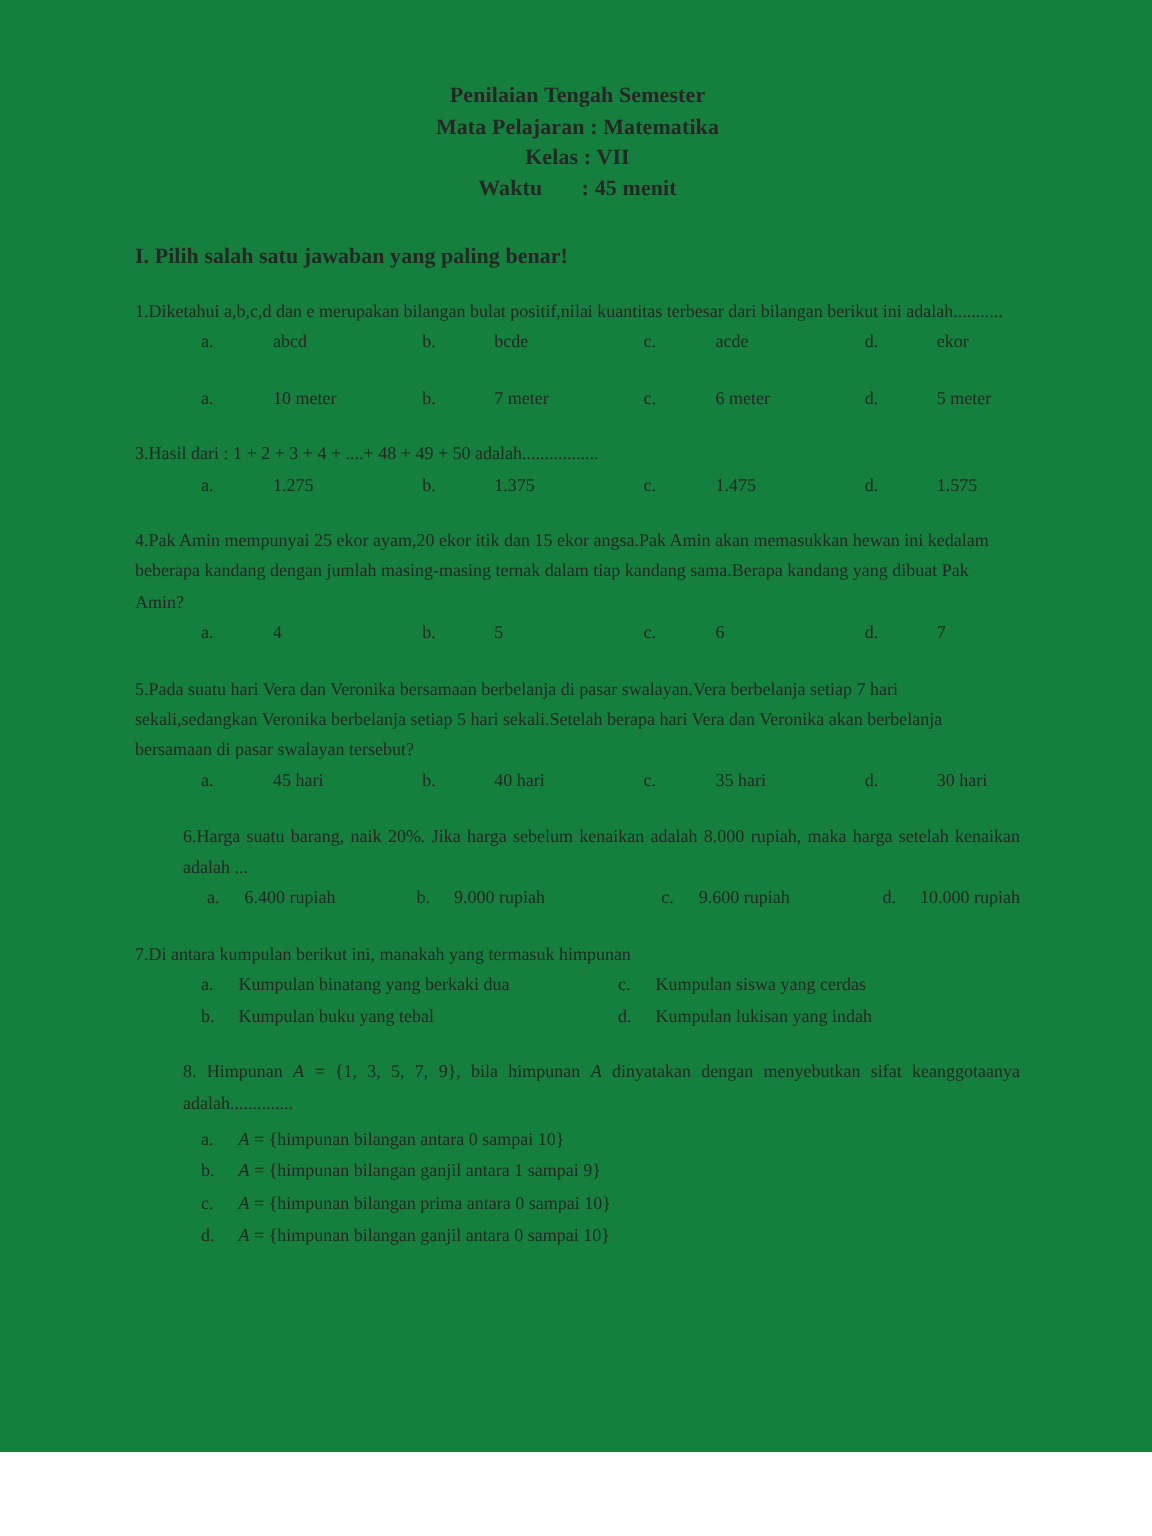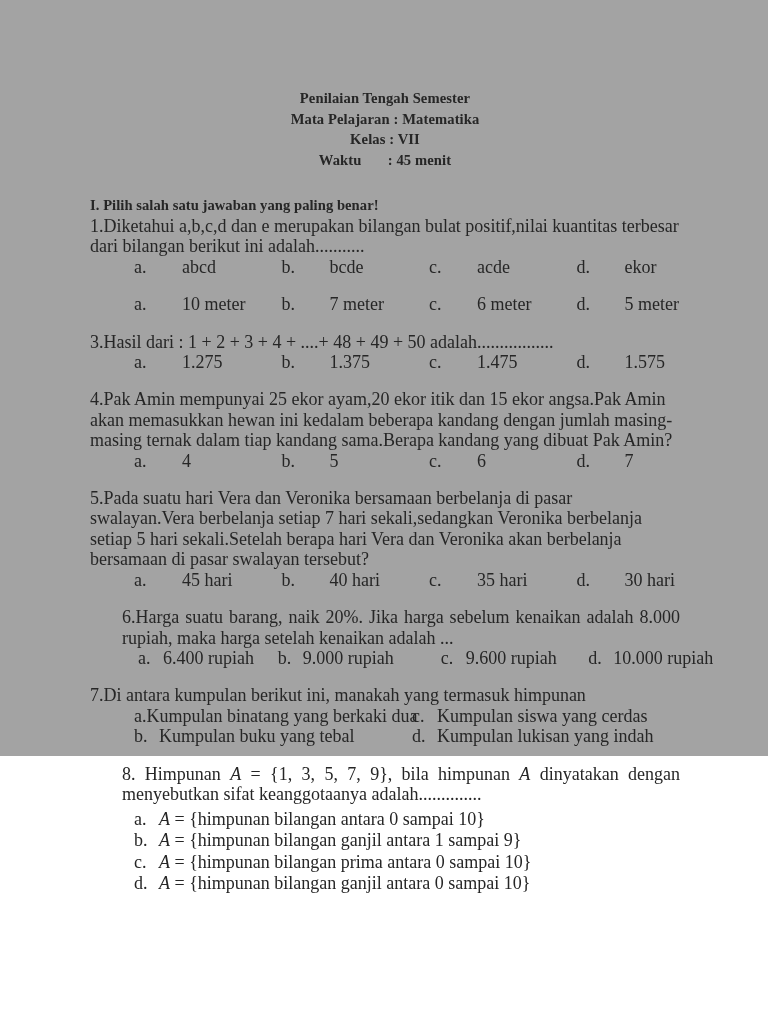--- a/index.html
+++ b/index.html
@@ -11,49 +11,49 @@
   body {
     width: 768px;
     height: 1024px;
     font-family: "Liberation Serif", "DejaVu Serif", serif;
     color: #262626;
     -webkit-font-smoothing: antialiased;
   }
   .page {
     position: relative;
     width: 768px;
-    height: 756px;
-    background: #a3a3a3;
+    height: 968px;
+    background: #15803d;
     box-sizing: border-box;
-    padding: 88px 88px 40px 90px;
+    padding: 54px 88px 40px 90px;
   }
 
   
   .doc-header {
     text-align: center;
     font-weight: bold;
     font-size: 14.6px;
     line-height: 20.5px;
     letter-spacing: 0.1px;
   }
   .doc-header .hline { display: block; white-space: pre; }
 
   
   .section-heading {
     font-weight: bold;
     font-size: 14.6px;
     line-height: 19px;
     margin-top: 26px;
-    margin-bottom: 1px;
+    margin-bottom: 16px;
     letter-spacing: 0.05px;
   }
 
   
   .question {
-    font-size: 18px;
+    font-size: 12px;
     line-height: 20.4px;
     margin-top: 17px;
   }
   .question.q-first { margin-top: 0; }
   .question .stem {
     margin: 0;
     text-align: left;
   }
   .question.justified .stem {
     text-align: justify;

